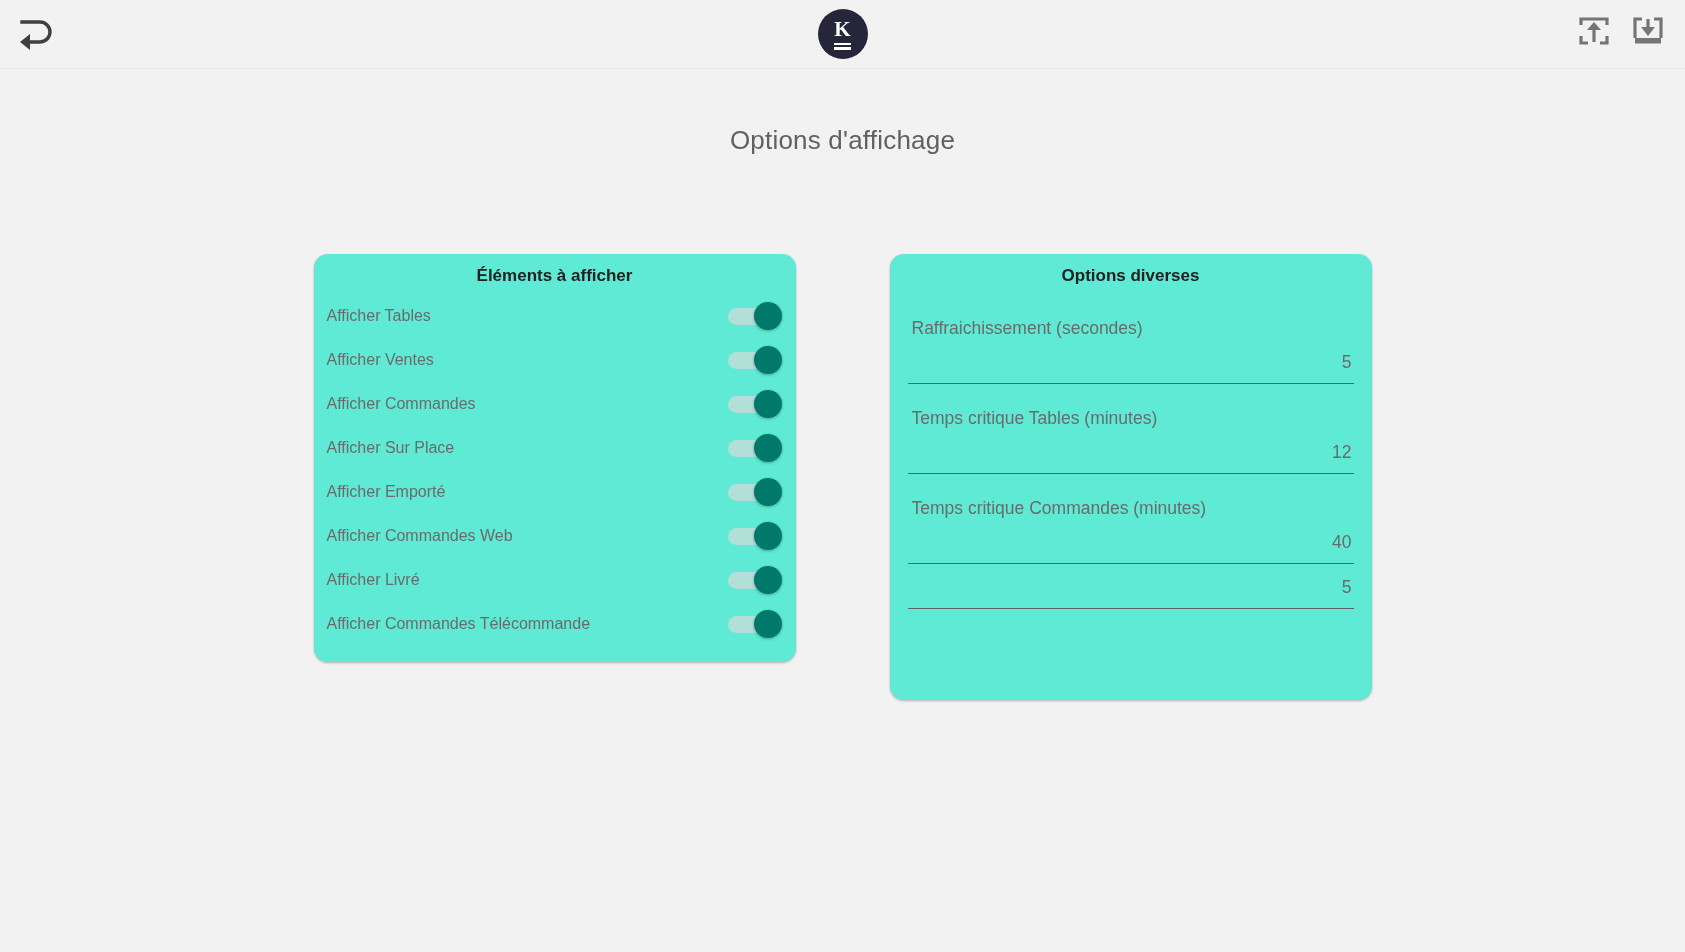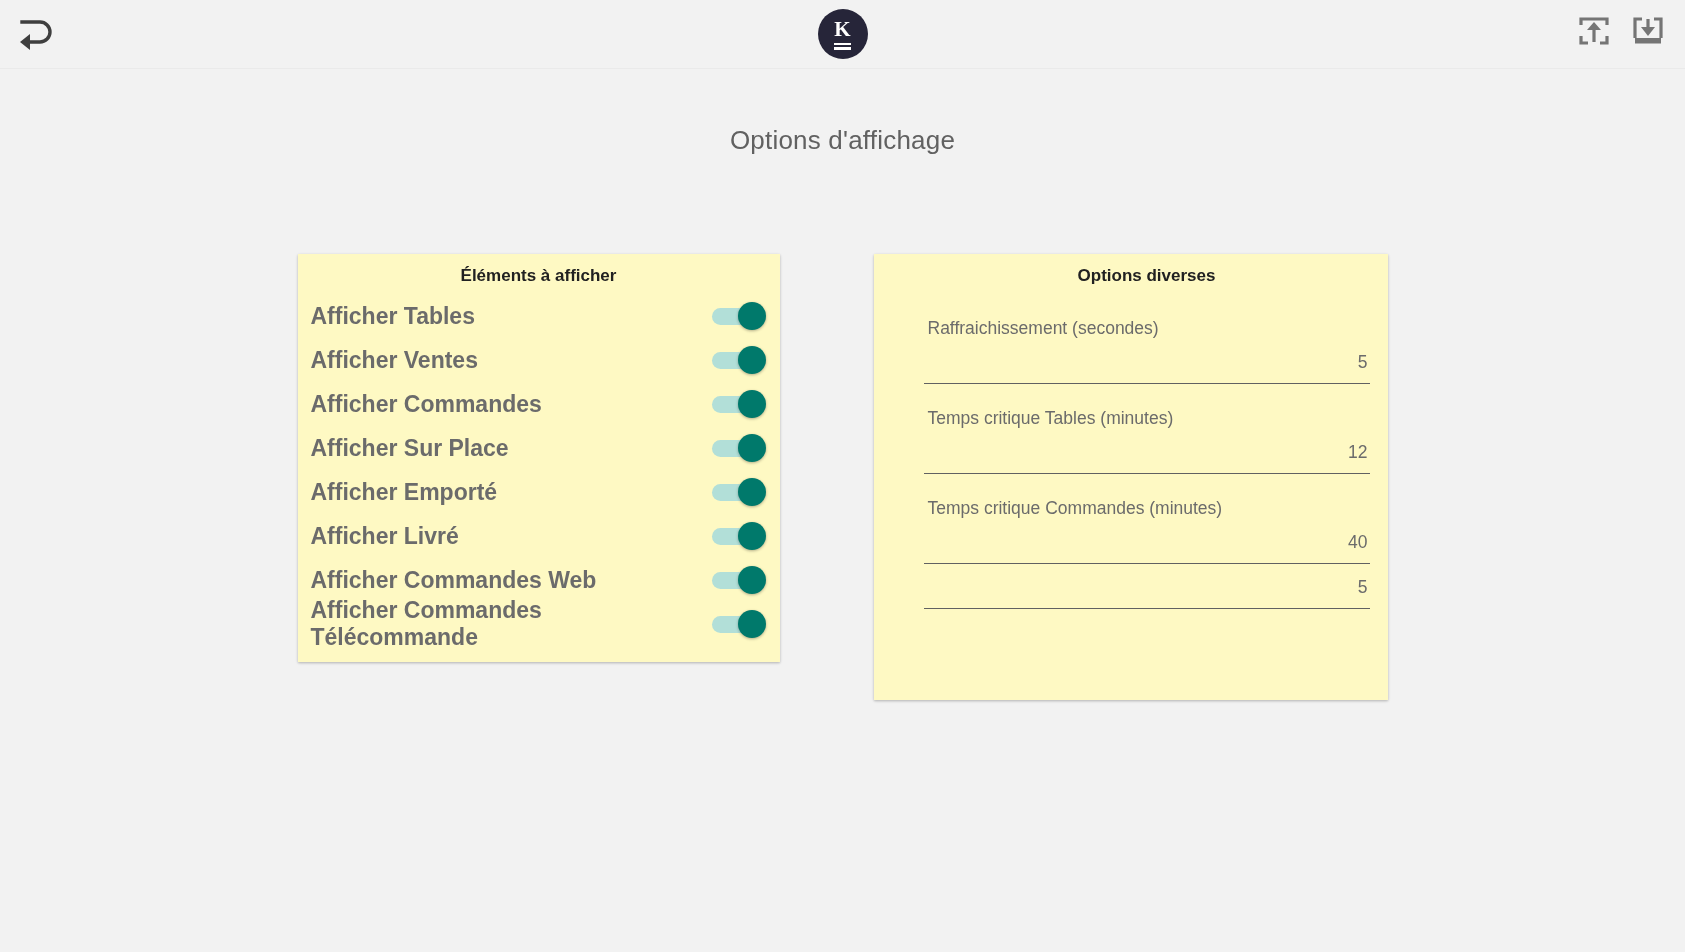--- a/index.html
+++ b/index.html
@@ -105,22 +105,22 @@
     position: absolute;
     top: 254px;
     left: 0;
     width: 100%;
     display: flex;
     justify-content: center;
     gap: 94px;
     align-items: flex-start;
   }
   .card {
-    background: #fef9c3;
-    border-radius: 0;
+    background: #5eead4;
+    border-radius: 14px;
     box-shadow: 0 1px 3px rgba(0,0,0,0.16), 0 1px 2px rgba(0,0,0,0.12);
   }
   .card-title {
     text-align: center;
     font-size: 17px;
     font-weight: bold;
     color: #212121;
     padding: 12px 0 8px 0;
   }
 
@@ -130,23 +130,23 @@
     padding-bottom: 16px;
   }
   .toggle-row {
     display: flex;
     align-items: center;
     justify-content: space-between;
     height: 44px;
     padding: 0 14px 0 13px;
   }
   .toggle-label {
-    font-size: 23px;
+    font-size: 16px;
     color: #6b6b6b;
-    font-weight: 700;
+    font-weight: 400;
   }
   .switch {
     position: relative;
     width: 54px;
     height: 28px;
     cursor: pointer;
     flex: 0 0 auto;
   }
   .switch .track {
     position: absolute;
@@ -167,21 +167,20 @@
     background: #00796b;
     box-shadow: 0 1px 3px rgba(0,0,0,0.3);
   }
 
   
   .card-right {
     width: 482px;
     height: 446px;
     overflow: hidden;
     position: relative;
-    padding-left: 32px;
   }
   .field {
     padding: 0 18px;
   }
   .field-label {
     font-size: 17.5px;
     color: #6b6b6b;
     padding-top: 8px;
     padding-left: 4px;
     margin-top: 16px;
@@ -288,29 +287,29 @@
 
       <div class="toggle-row">
         <span class="toggle-label">Afficher Emporté</span>
         <span class="switch">
           <span class="track"></span>
           <span class="thumb"></span>
         </span>
       </div>
 
       <div class="toggle-row">
+        <span class="toggle-label">Afficher Commandes Web</span>
+        <span class="switch">
+          <span class="track"></span>
+          <span class="thumb"></span>
+        </span>
+      </div>
+
+      <div class="toggle-row">
         <span class="toggle-label">Afficher Livré</span>
-        <span class="switch">
-          <span class="track"></span>
-          <span class="thumb"></span>
-        </span>
-      </div>
-
-      <div class="toggle-row">
-        <span class="toggle-label">Afficher Commandes Web</span>
         <span class="switch">
           <span class="track"></span>
           <span class="thumb"></span>
         </span>
       </div>
 
       <div class="toggle-row">
         <span class="toggle-label">Afficher Commandes Télécommande</span>
         <span class="switch">
           <span class="track"></span>

